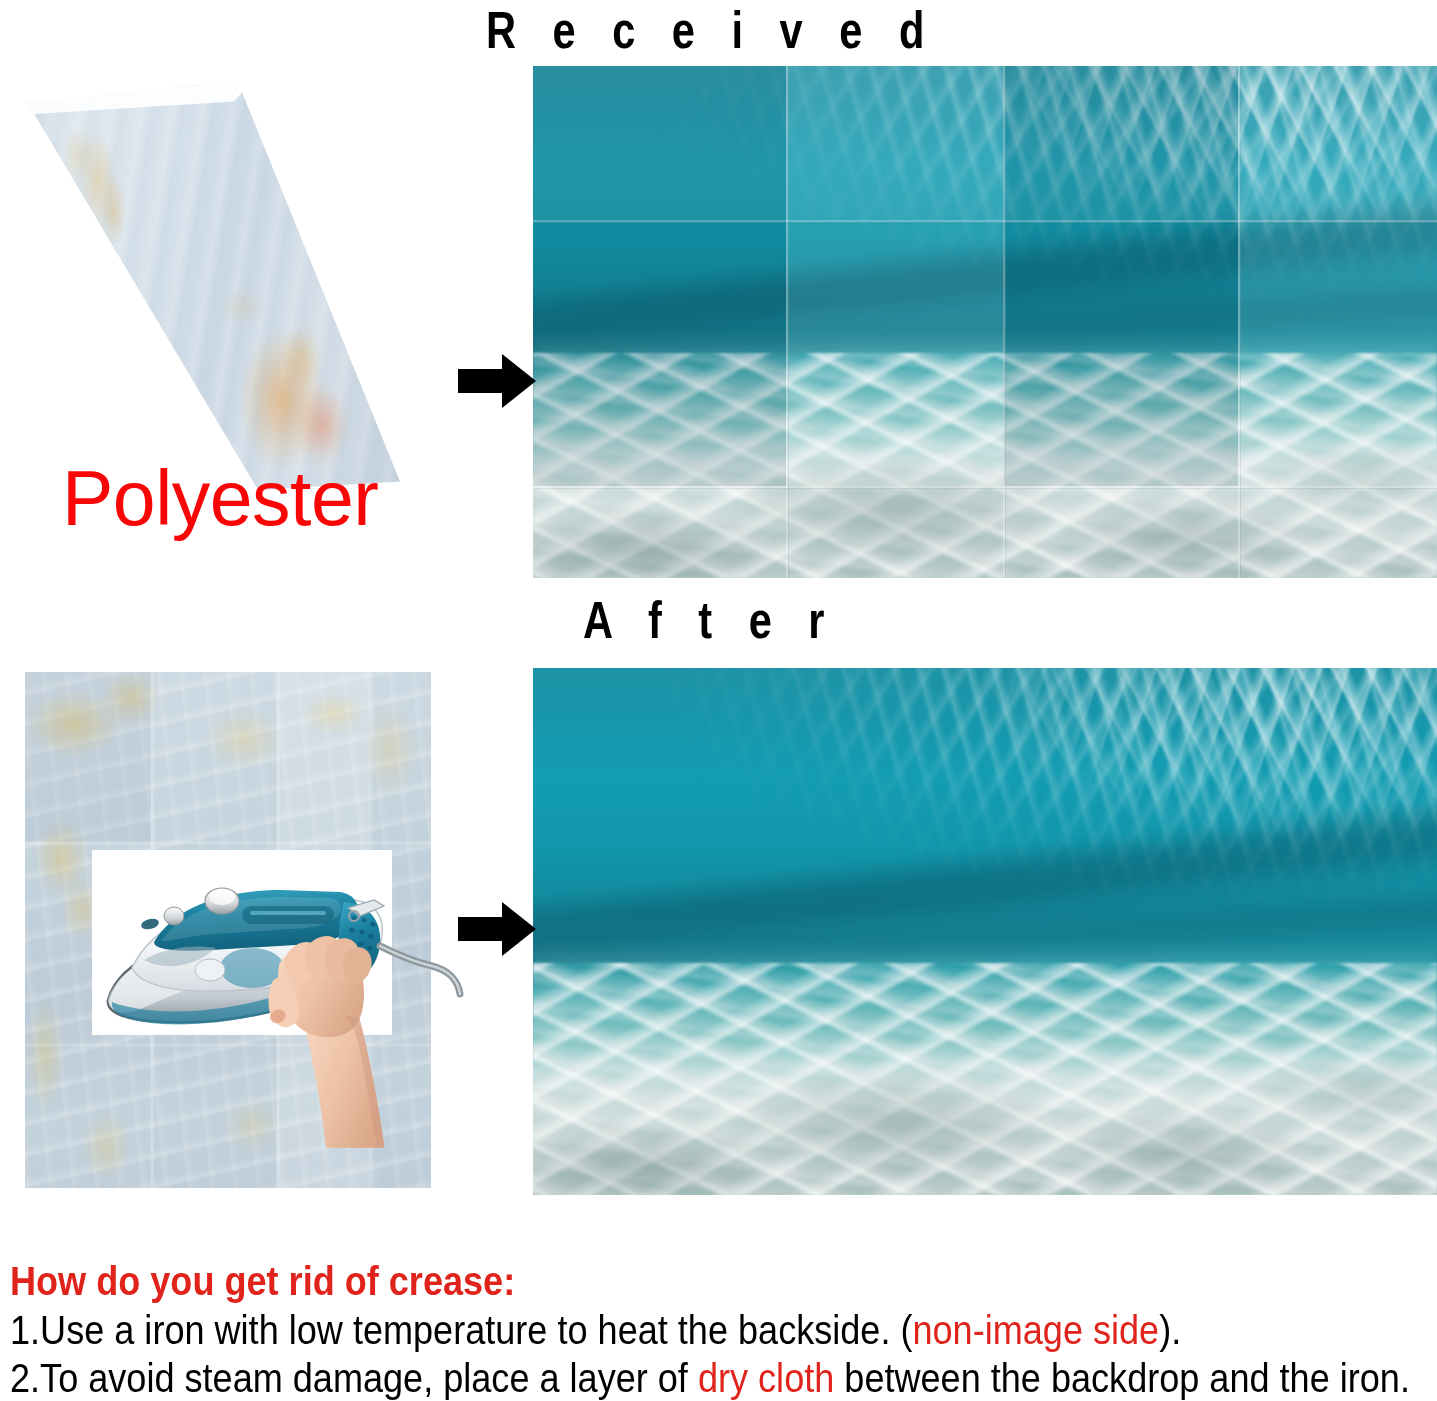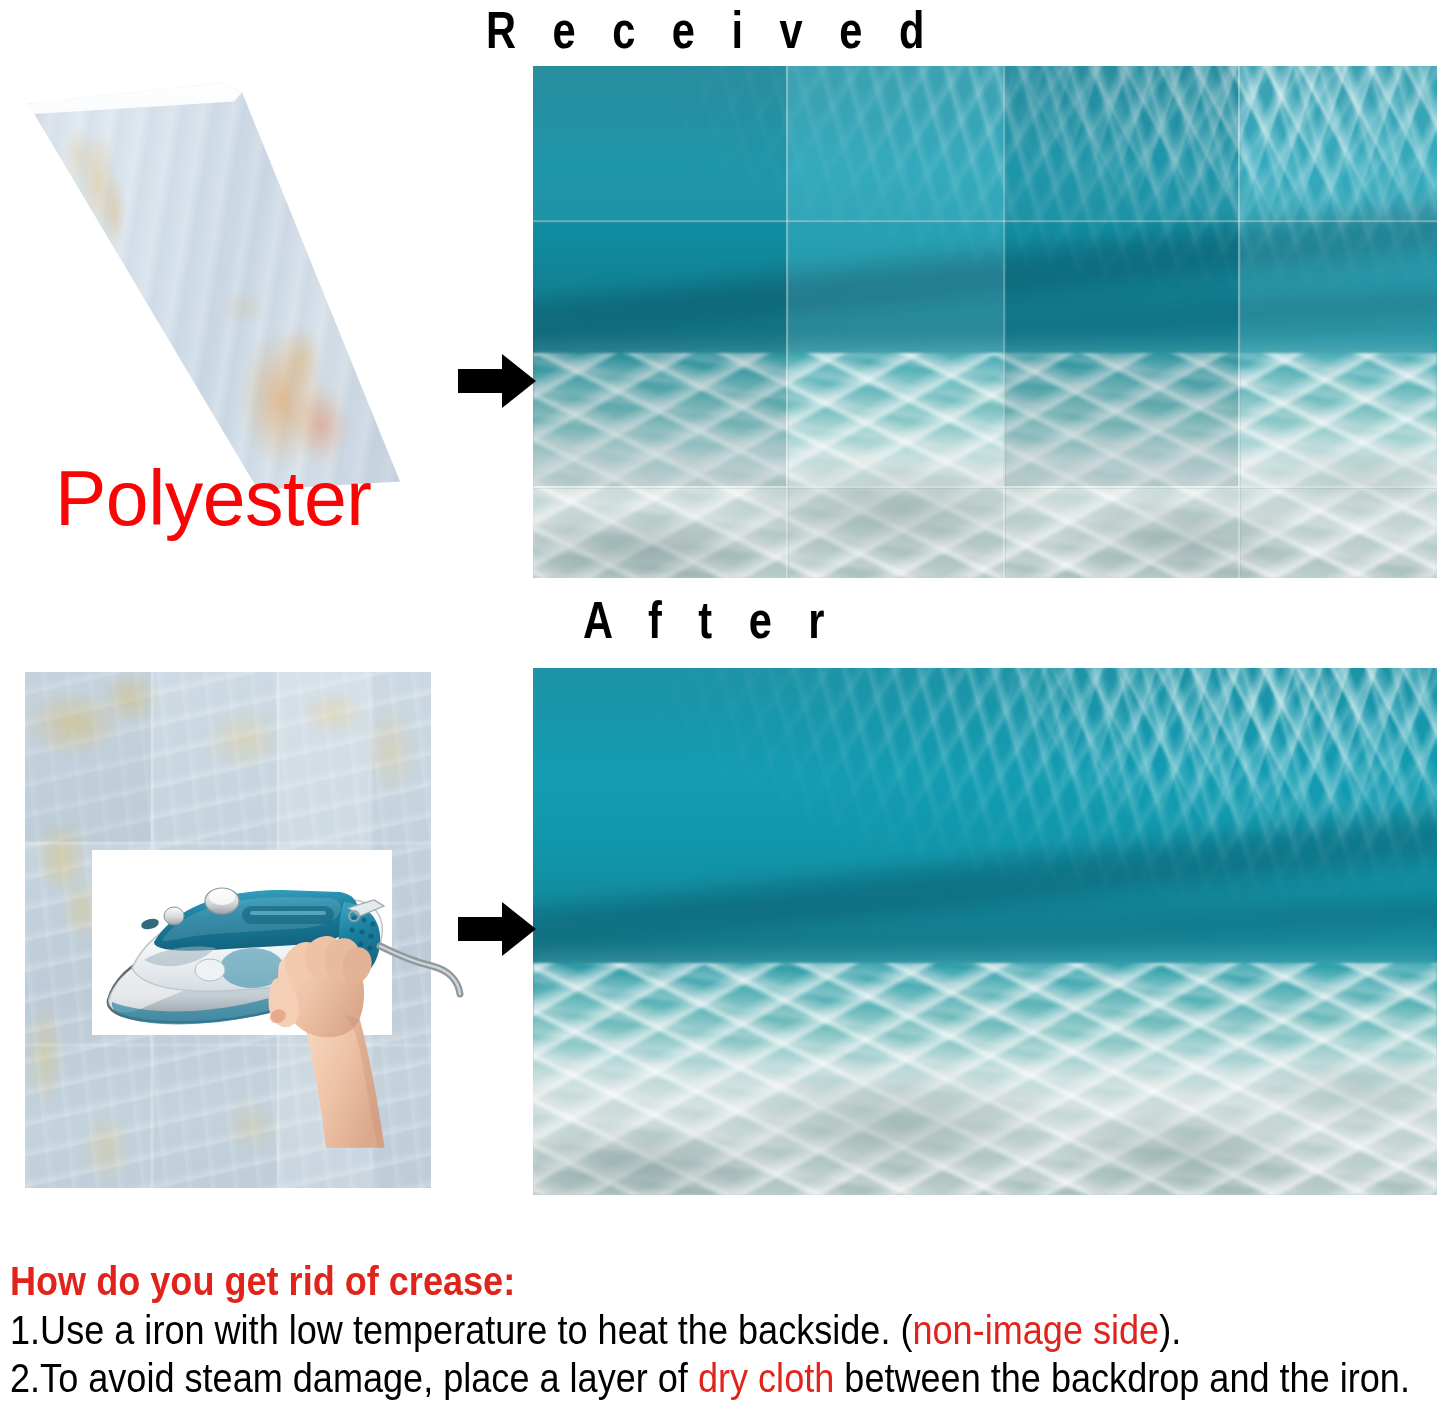--- a/index.html
+++ b/index.html
@@ -36,21 +36,21 @@
   #title-after {
     left: 470px; top: 592px;
     width: 480px;
     font-size: 52px;
     line-height: 56px;
   }
 
   
   #polyester-label {
     position: absolute;
-    left: 55px; top: 458px;
+    left: 62px; top: 458px;
     font-size: 77px;
     line-height: 80px;
     font-weight: normal;
     color: #fa0505;
     letter-spacing: -0.5px;
     font-family: "Liberation Sans", sans-serif;
     z-index: 6;
   }
 
   

